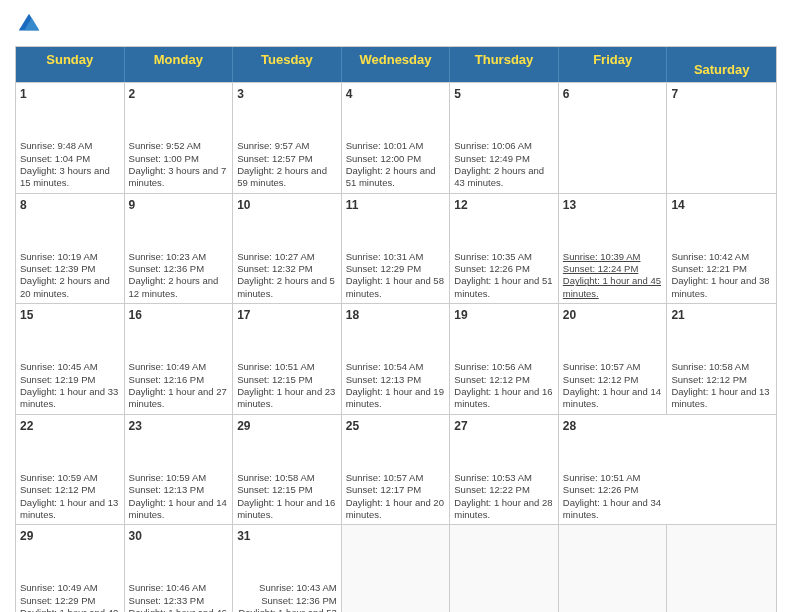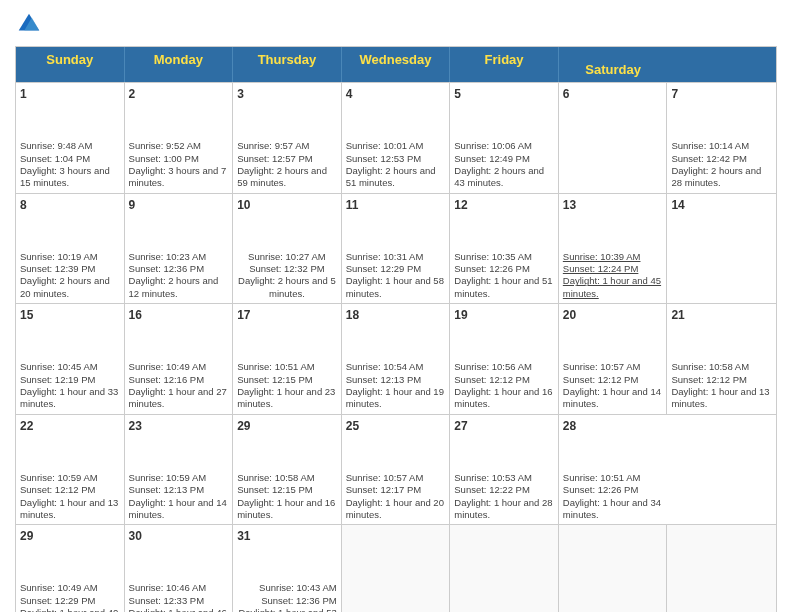--- a/index.html
+++ b/index.html
@@ -120,22 +120,23 @@
     <div class="title-block">
       <div class="calendar-title"></div>
       <div class="calendar-subtitle"></div>
     </div>
   </div>
 
   <div class="calendar">
     <div class="cal-header-row">
     <div class="cal-header-cell">Sunday</div>
         <div class="cal-header-cell">Monday</div>
+        <div class="cal-header-cell">Tuesday</div>
+        <div class="cal-header-cell">Wednesday</div>
         <div class="cal-header-cell">Thursday</div>
-        <div class="cal-header-cell">Wednesday</div>
         <div class="cal-header-cell">Friday</div>
         <div class="cal-header-cell">Saturday</div>
       </div>
     <div class="cal-body">
     <div class="cal-row">
           <div class="cal-cell">
             <span class="day-num">1</span>
             <div class="day-info" style="white-space: pre-line;">Sunrise: 9:48 AM
 Sunset: 1:04 PM
 Daylight: 3 hours and 15 minutes.</div>
@@ -148,55 +149,52 @@
           </div>
           <div class="cal-cell">
             <span class="day-num">3</span>
             <div class="day-info" style="white-space: pre-line;">Sunrise: 9:57 AM
 Sunset: 12:57 PM
 Daylight: 2 hours and 59 minutes.</div>
           </div>
           <div class="cal-cell">
             <span class="day-num">4</span>
             <div class="day-info" style="white-space: pre-line;">Sunrise: 10:01 AM
-Sunset: 12:53 PM
+Sunset: 12:00 PM
 Daylight: 2 hours and 51 minutes.</div>
           </div>
           <div class="cal-cell">
             <span class="day-num">5</span>
             <div class="day-info" style="white-space: pre-line;">Sunrise: 10:06 AM
 Sunset: 12:49 PM
 Daylight: 2 hours and 43 minutes.</div>
           </div>
           <div class="cal-cell">
             <span class="day-num">6</span>
           </div>
           <div class="cal-cell">
             <span class="day-num">7</span>
-            <div class="day-info" style="white-space: pre-line;">Sunrise: 10:14 AM
-Sunset: 12:42 PM
-Daylight: 2 hours and 28 minutes.</div>
           </div>
         </div>
         <div class="cal-row">
           <div class="cal-cell">
             <span class="day-num">8</span>
             <div class="day-info" style="white-space: pre-line;">Sunrise: 10:19 AM
 Sunset: 12:39 PM
 Daylight: 2 hours and 20 minutes.</div>
           </div>
           <div class="cal-cell">
             <span class="day-num">9</span>
             <div class="day-info" style="white-space: pre-line;">Sunrise: 10:23 AM
 Sunset: 12:36 PM
 Daylight: 2 hours and 12 minutes.</div>
           </div>
           <div class="cal-cell">
             <span class="day-num">10</span>
-            <div class="day-info" style="white-space: pre-line; text-align: center;">Sunrise: 10:27 AM
+            <div class="day-info" style="white-space: pre-line;">Sunrise: 10:27 AM
 Sunset: 12:32 PM
 Daylight: 2 hours and 5 minutes.</div>
           </div>
           <div class="cal-cell">
             <span class="day-num">11</span>
             <div class="day-info" style="white-space: pre-line;">Sunrise: 10:31 AM
 Sunset: 12:29 PM
 Daylight: 1 hour and 58 minutes.</div>
           </div>
           <div class="cal-cell">
@@ -206,20 +204,23 @@
 Daylight: 1 hour and 51 minutes.</div>
           </div>
           <div class="cal-cell">
             <span class="day-num">13</span>
             <div class="day-info" style="white-space: pre-line; text-decoration: underline;">Sunrise: 10:39 AM
 Sunset: 12:24 PM
 Daylight: 1 hour and 45 minutes.</div>
           </div>
           <div class="cal-cell">
             <span class="day-num">14</span>
+            <div class="day-info" style="white-space: pre-line;">Sunrise: 10:42 AM
+Sunset: 12:21 PM
+Daylight: 1 hour and 38 minutes.</div>
           </div>
         </div>
         <div class="cal-row">
           <div class="cal-cell">
             <span class="day-num">15</span>
             <div class="day-info" style="white-space: pre-line;">Sunrise: 10:45 AM
 Sunset: 12:19 PM
 Daylight: 1 hour and 33 minutes.</div>
           </div>
           <div class="cal-cell">

